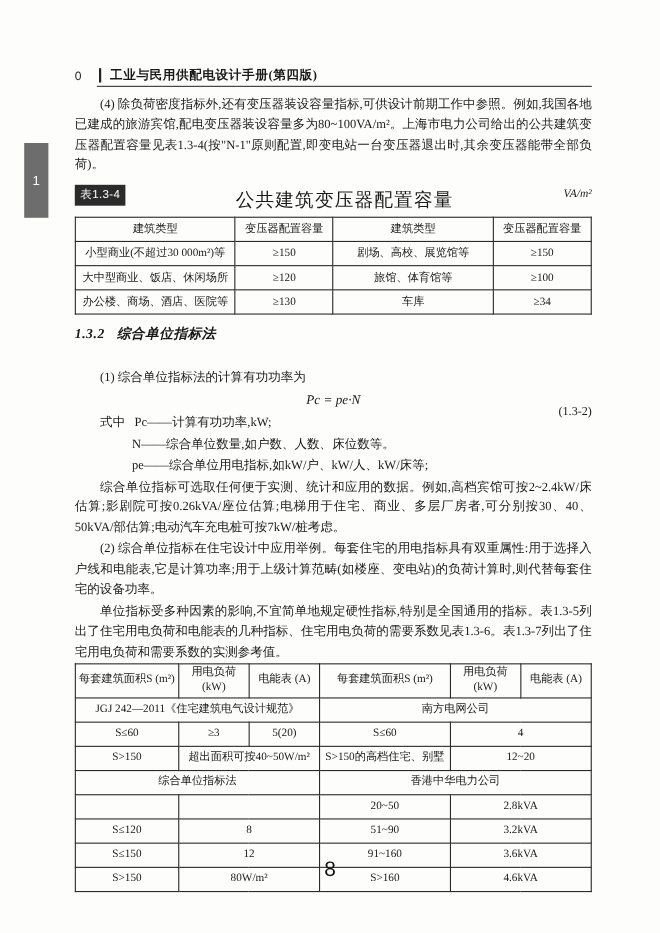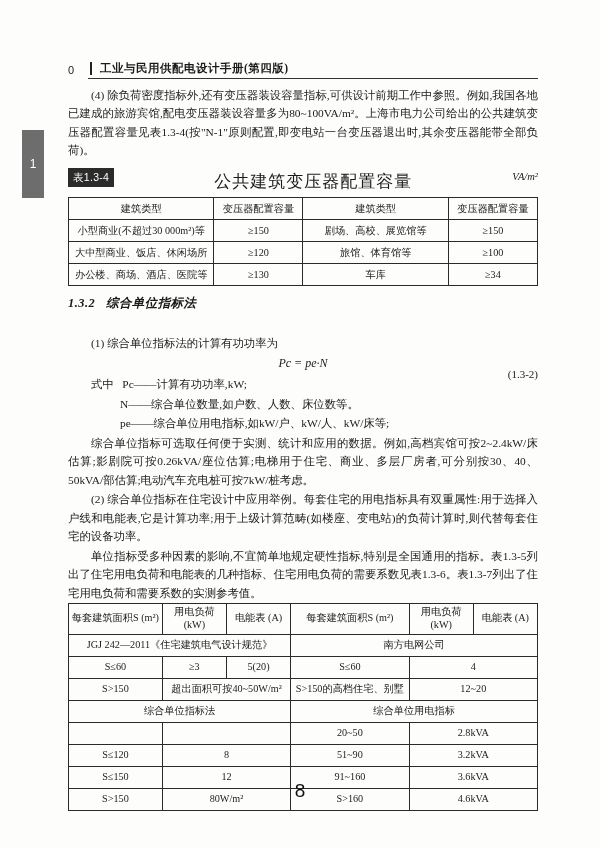--- a/index.html
+++ b/index.html
@@ -301,21 +301,21 @@
               <td colspan="2">4</td>
             </tr>
             <tr>
               <td>S&gt;150</td>
               <td colspan="2">超出面积可按40~50W/m²</td>
               <td>S&gt;150的高档住宅、别墅</td>
               <td colspan="2">12~20</td>
             </tr>
             <tr>
               <td colspan="3">综合单位指标法</td>
-              <td colspan="3">综合单位用电指标</td>
+              <td colspan="3">香港中华电力公司</td>
             </tr>
             <tr>
               <td></td>
               <td colspan="2"></td>
               <td>20~50</td>
               <td colspan="2">2.8kVA</td>
             </tr>
             <tr>
               <td>S≤120</td>
               <td colspan="2">8</td>

